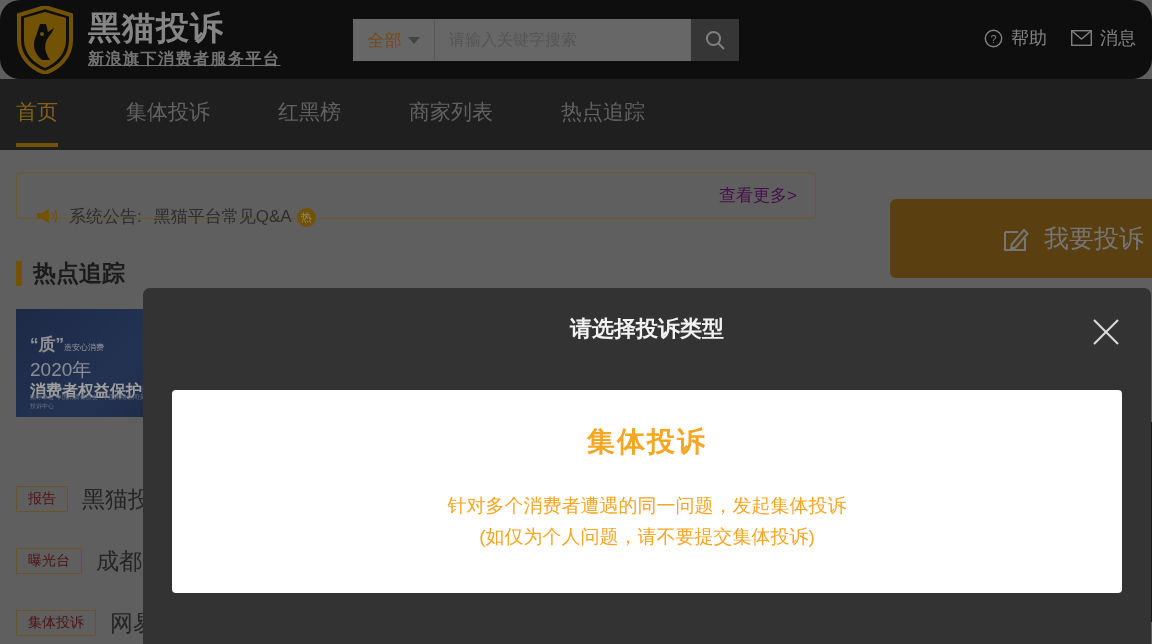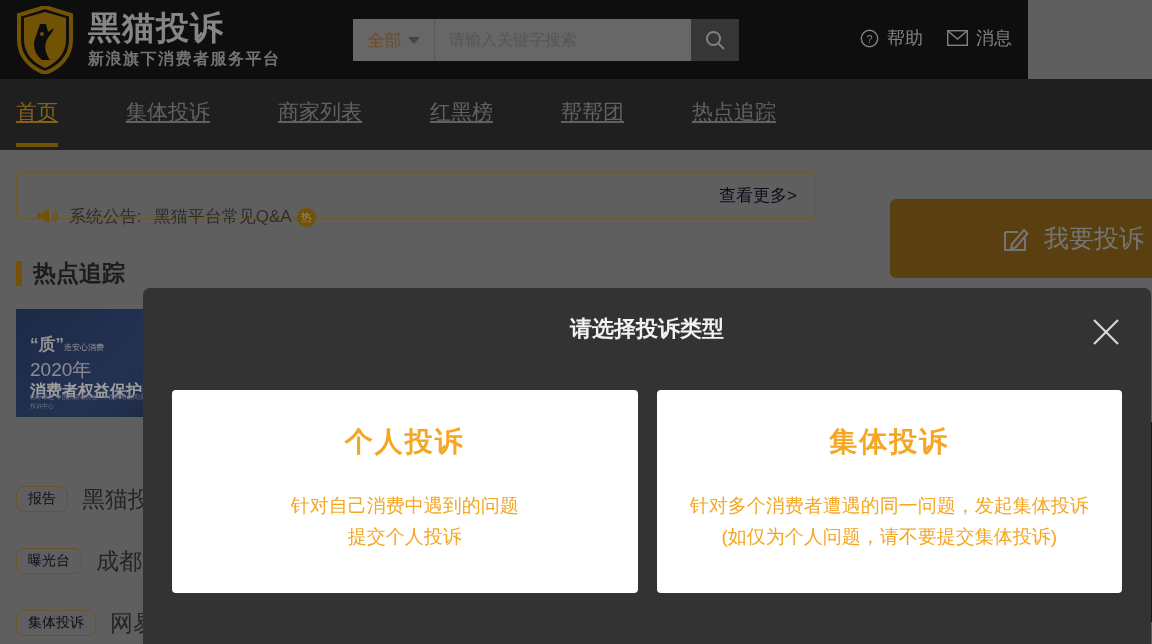--- a/index.html
+++ b/index.html
@@ -10,35 +10,36 @@
     background: #9a9a9a;
   }
 
   #root { position: relative; width: 1152px; height: 644px; }
 
   
   #page { position: absolute; inset: 0; }
 
   
   .header {
-    position: absolute; top: 0; left: 0; width: 1028px; height: 79px;
+    position: absolute; top: 0; left: 0; width: 1152px; height: 79px;
     background: #181818;
+    border-radius: 20px;
   }
   .logo-wrap {
     position: absolute; left: 16px; top: 6px;
     display: flex; align-items: center; gap: 14px;
   }
   .logo-shield { width: 58px; height: 68px; display: block; }
   .logo-text { display: flex; flex-direction: column; gap: 2px; }
   .logo-title {
     font-size: 33px; font-weight: bold; color: #d8d8d8;
     letter-spacing: 1px; line-height: 1.1;
   }
   .logo-sub {
-    font-size: 16px; color: #b9b9b9; letter-spacing: 1.5px; font-weight: bold;
+    font-size: 16px; color: #b9b9b9; letter-spacing: 1.5px; font-weight: bold; text-decoration: underline;
   }
 
   .searchbar {
     position: absolute; left: 353px; top: 19px;
     display: flex; height: 42px; width: 386px;
   }
   .search-cat {
     width: 82px; background: #a7a7a7; display: flex;
     align-items: center; justify-content: center; gap: 6px;
     border-right: 1px solid #8d8d8d;
@@ -70,21 +71,21 @@
 
   
   .nav {
     position: absolute; top: 79px; left: 0; width: 1152px; height: 71px;
     background: #333333;
   }
   .nav-inner { display: flex; height: 100%; padding-left: 16px; }
   .nav-item {
     position: relative; height: 100%; display: flex; align-items: center;
     padding: 0 0 6px 0; margin-right: 68px; font-size: 21px;
-    color: #9d9d9d; cursor: pointer; text-decoration: underline;
+    color: #9d9d9d; cursor: pointer;
   }
   .nav-item.active { color: #d39c2c; }
   .nav-item.active::after {
     content: ""; position: absolute; left: 0; right: 0; bottom: 3px;
     height: 4px; background: #b8860b;
   }
 
   
   .pagebody {
     position: absolute; top: 150px; left: 0; width: 1152px; height: 494px;
@@ -98,21 +99,21 @@
   }
   .notice-left { display: flex; align-items: center; gap: 12px; flex: 1; margin-top: 41px; }
   .notice-label { font-size: 17px; color: #4a4a4a; }
   .notice-text { font-size: 17px; color: #4a4a4a; }
   .hot-badge {
     width: 19px; height: 19px; border-radius: 50%; background: #b8860b;
     color: #e9d9b0; font-size: 11px; display: inline-flex;
     align-items: center; justify-content: center; vertical-align: middle;
     margin-left: 5px;
   }
-  .notice-more { font-size: 17px; color: #0f172a; cursor: pointer; }
+  .notice-more { font-size: 17px; color: #701a75; cursor: pointer; }
 
   .section-title {
     position: absolute; left: 16px; top: 108px;
     display: flex; align-items: center; gap: 11px;
   }
   .section-bar { width: 6px; height: 25px; background: #b8860b; }
   .section-label { font-size: 23px; font-weight: bold; color: #2d2d2d; }
 
   .complain-btn {
     position: absolute; left: 890px; top: 49px; width: 285px; height: 79px;
@@ -131,22 +132,22 @@
     overflow: hidden;
   }
   .thumb .t1 { position:absolute; left: 14px; top: 24px; color:#e8e8ee; font-size: 17px; font-weight: bold;}
   .thumb .t1 small { font-size: 8px; font-weight: normal; }
   .thumb .t2 { position:absolute; left: 14px; top: 48px; color:#dfe2ec; font-size: 19px; text-align: center;}
   .thumb .t3 { position:absolute; left: 14px; top: 72px; color:#ffffff; font-size: 16px; font-weight: bold;}
   .thumb .t4 { position:absolute; left: 14px; bottom: 6px; color:#aab4cc; font-size: 6px;}
   .feat-body { position: absolute; left: 208px; top: 10px; right: 0; }
   .feat-line { display: flex; align-items: flex-start; gap: 14px; }
   .tag-outline {
-    border: 1px solid #a8883e; color: #0f172a; font-size: 14px;
-    padding: 3px 11px; border-radius: 8px; white-space: nowrap;
+    border: 1px solid #a8883e; color: #7f1d1d; font-size: 14px;
+    padding: 3px 11px; border-radius: 1px; white-space: nowrap;
   }
   .feat-title {
     font-size: 23px; color: #4d4d4d; line-height: 1.55; max-width: 660px;
   }
 
   .list { position: absolute; left: 16px; top: 318px; width: 860px; }
   .list-row {
     display: flex; align-items: center; gap: 14px; height: 62px;
   }
   .list-text { font-size: 23px; color: #3a3a3a; white-space: nowrap; }
@@ -254,27 +255,24 @@
 
     <div class="nav">
       <div class="nav-inner">
         <div class="nav-item active">
           <span>首页</span>
         </div>
         <div class="nav-item">
           <span>集体投诉</span>
         </div>
         <div class="nav-item">
+          <span>红黑榜</span>
+        </div>
+        <div class="nav-item">
           <span>商家列表</span>
-        </div>
-        <div class="nav-item">
-          <span>红黑榜</span>
-        </div>
-        <div class="nav-item">
-          <span>帮帮团</span>
         </div>
         <div class="nav-item">
           <span>热点追踪</span>
         </div>
       </div>
     </div>
 
     <div class="pagebody">
 
       <div class="notice">
@@ -349,25 +347,20 @@
     <div class="modal-title">请选择投诉类型</div>
     <div class="modal-close">
       <svg width="32" height="32" viewBox="0 0 32 32">
         <line x1="4" y1="4" x2="28" y2="28" stroke="#d8d8d8" stroke-width="2.2"></line>
         <line x1="28" y1="4" x2="4" y2="28" stroke="#d8d8d8" stroke-width="2.2"></line>
       </svg>
     </div>
 
     <div class="modal-cards">
       <div class="card">
-        <div class="card-title">个人投诉</div>
-        <div class="card-desc">针对自己消费中遇到的问题</div>
-        <div class="card-desc2">提交个人投诉</div>
-      </div>
-      <div class="card">
         <div class="card-title">集体投诉</div>
         <div class="card-desc">针对多个消费者遭遇的同一问题，发起集体投诉</div>
         <div class="card-desc2">(如仅为个人问题，请不要提交集体投诉)</div>
       </div>
     </div>
   </div>
 
 </div>
 
 </body></html>

